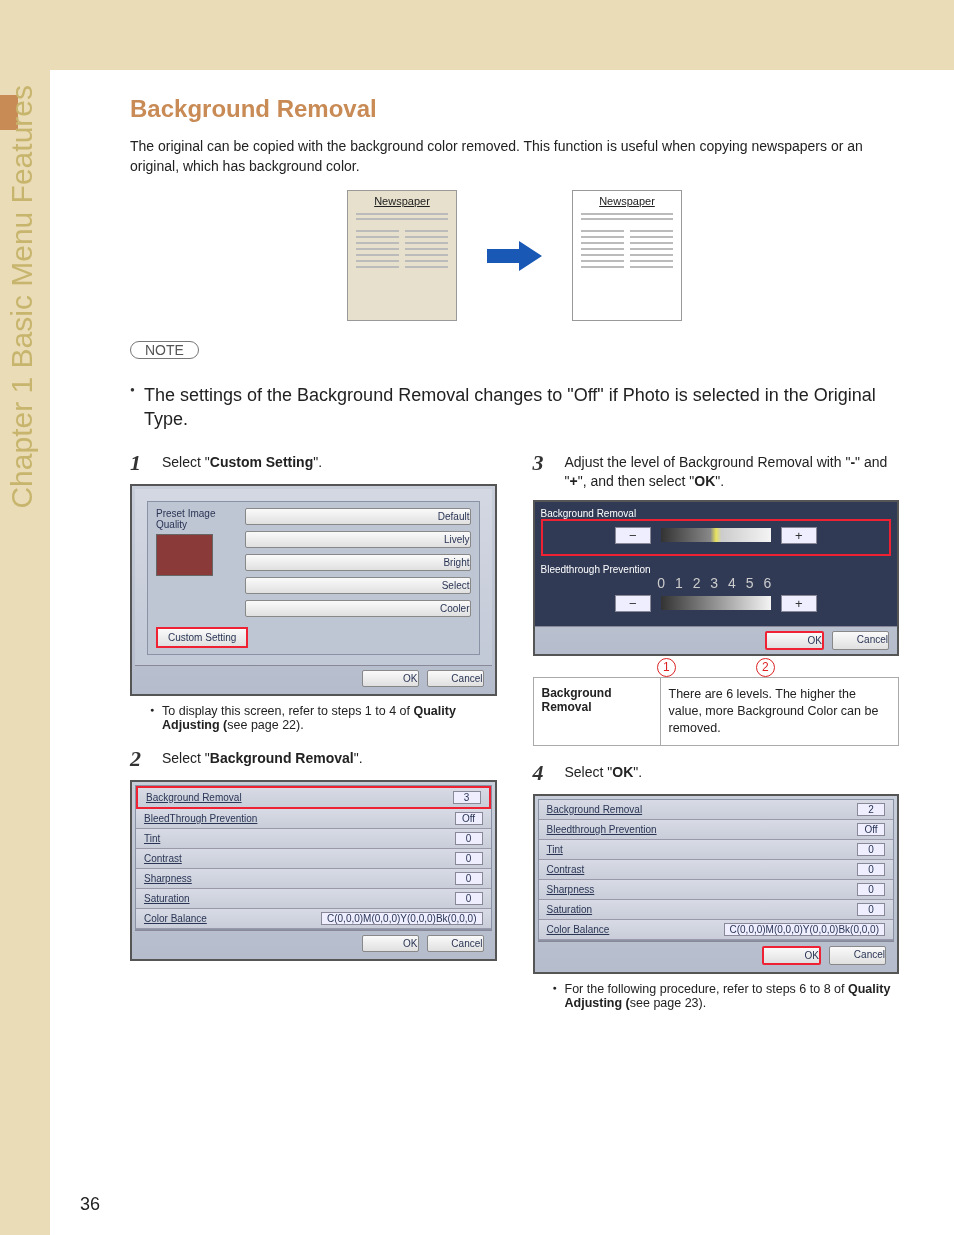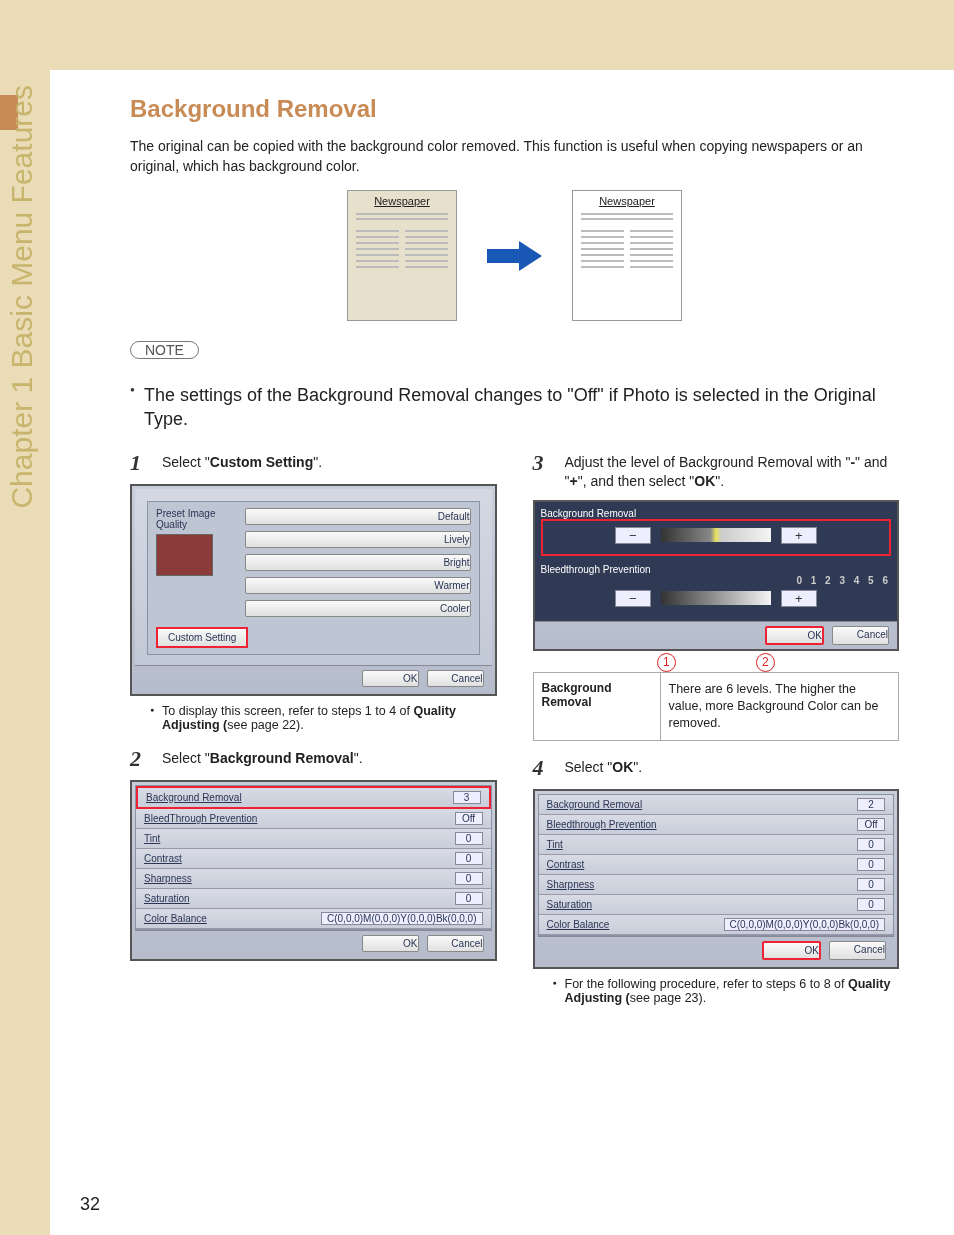--- a/index.html
+++ b/index.html
@@ -50,21 +50,21 @@
 .list-panel { border:1px solid #8a92a5; background:#c0c7d4; }
 .list-row { display:flex; justify-content:space-between; align-items:center; background:linear-gradient(#d8dbe5,#c8cdd9); border-bottom:1px solid #99a; padding:3px 8px; font-size:10px; color:#2a3555;}
 .list-row.sel { border:2px solid #e23; }
 .list-row .name { text-decoration:underline; }
 .list-row .val { border:1px solid #889; padding:0 5px; background:#eef; min-width:16px; text-align:center;}
 .adj-section { font-size:10px; color:#fff; background:#303a55; padding:6px;}
 .adj-section .title { font-size:10px;}
 .adj-row { display:flex; align-items:center; justify-content:center; gap:10px; margin:4px 0 8px;}
 .pm-btn { width:34px; border:1px solid #889; background:#eef; text-align:center; font-size:13px; color:#333;}
 .grad-bar { width:110px; height:14px; background:linear-gradient(90deg,#333,#888 45%, #e7e25e 50%, #ccc 55%, #f4f4f4);}
-.adj-scale { text-align:right; font-size:10px; color:#ccc; letter-spacing:3px;font-weight:bold;}
+.adj-scale { text-align:center; font-size:14px; color:#ccc; letter-spacing:3px;}
 .red-box { border:2px solid #e23; padding:2px;}
 .callout { display:flex; justify-content:center; gap:80px; color:#d22; font-size:15px; margin-top:-4px;}
 .cal-num { display:inline-block; border:1px solid #d22; border-radius:50%; width:17px; height:17px; text-align:center; font-size:12px; line-height:17px;}
 .info-table { display:flex; border:1px solid #aaa; }
 .info-table .l { width:110px; border-right:1px solid #aaa; padding:8px; font-size:12px; font-weight:bold;}
 .info-table .r { flex:1; padding:8px; font-size:12.5px; line-height:1.35;}
 .page-number { position:absolute; left:30px; bottom:20px; font-size:18px;}
 </style>
 </head>
 <body>
@@ -158,21 +158,21 @@
               <div class="preset-block">
                 <div class="preset-row">
                   <div class="preset-left">
                     <div class="ss-label">Preset Image Quality</div>
                     <div class="swatch"></div>
                   </div>
                   <div class="btn-list-v">
                     <div class="soft-btn">Default</div>
                     <div class="soft-btn">Lively</div>
                     <div class="soft-btn">Bright</div>
-                    <div class="soft-btn">Warmer</div>
+                    <div class="soft-btn">Select</div>
                     <div class="soft-btn">Cooler</div>
                   </div>
                 </div>
                 <span class="custom-btn hl-red">Custom Setting</span>
               </div>
             </div>
             <div class="ss-footer">
               <div class="soft-btn">OK</div>
               <div class="soft-btn">Cancel</div>
             </div>
@@ -295,16 +295,16 @@
               </div>
             <div class="ss-footer">
               <div class="soft-btn hl-red">OK</div>
               <div class="soft-btn">Cancel</div>
             </div>
           </div>
           <div class="subbullet"><span>For the following procedure, refer to steps 6 to 8 of </span><b>Quality Adjusting (</b><span>see page 23).</span></div>
         </div>
       </div>
 
-      <div class="page-number">32</div>
+      <div class="page-number">36</div>
     </div>
   </div>
 </div>
 
 </body></html>

